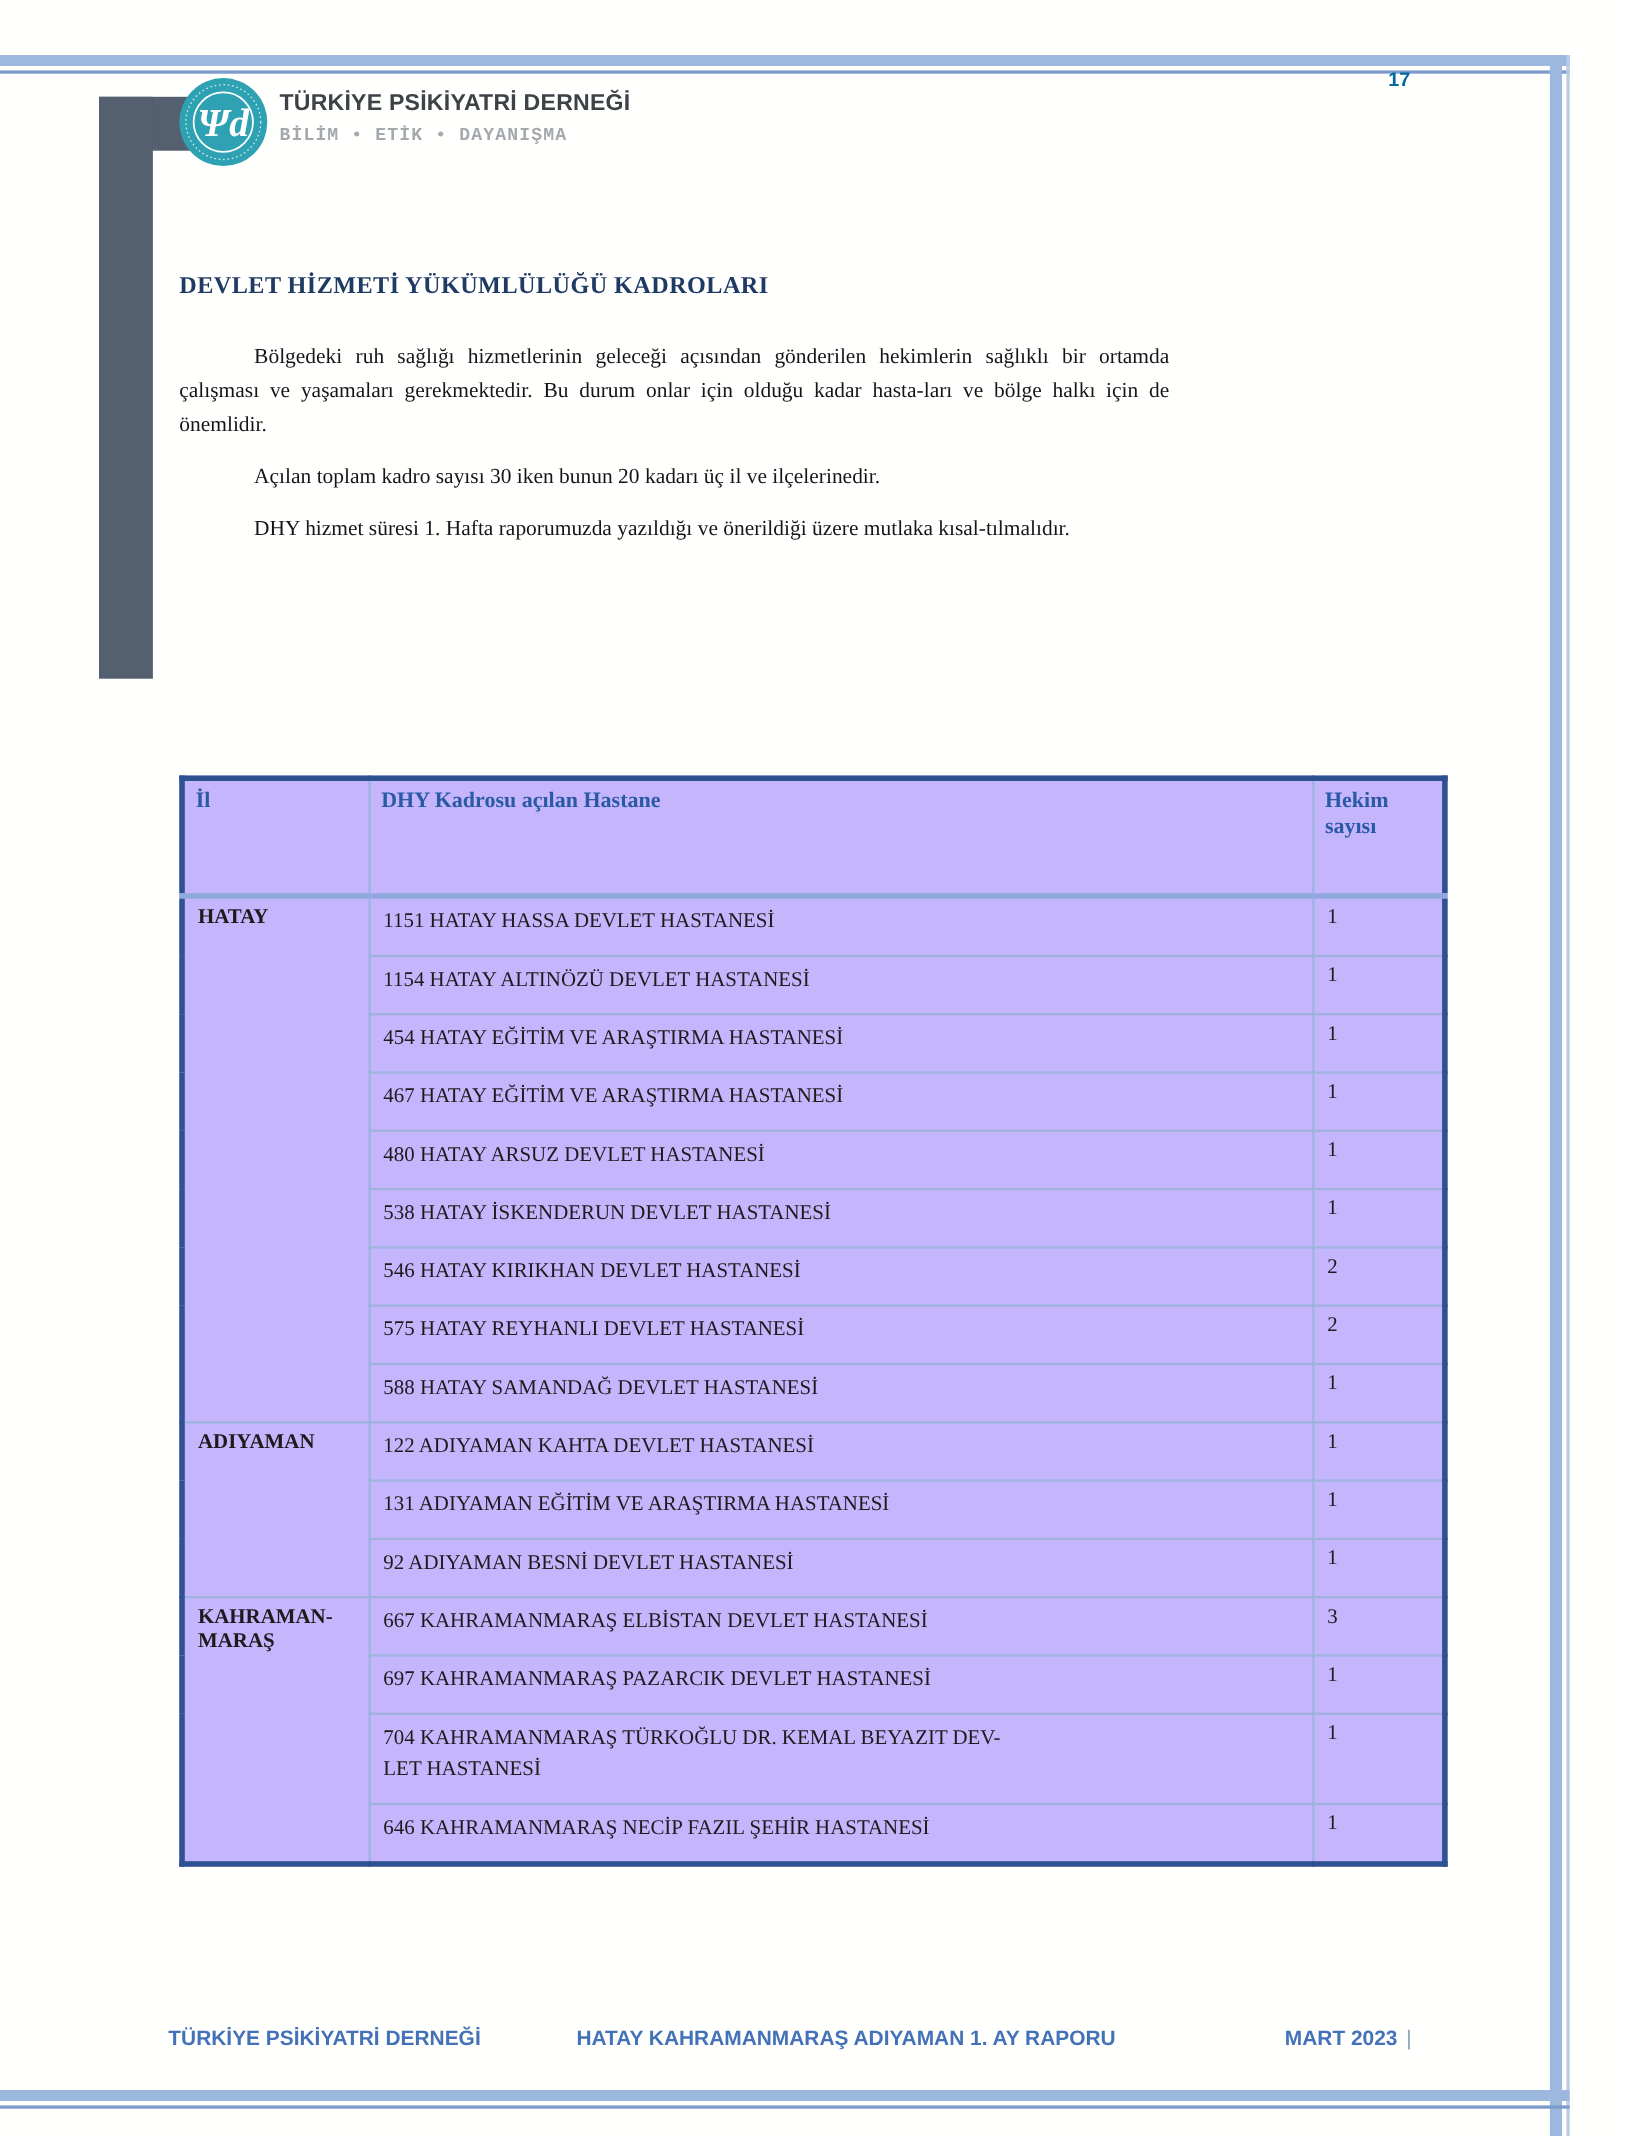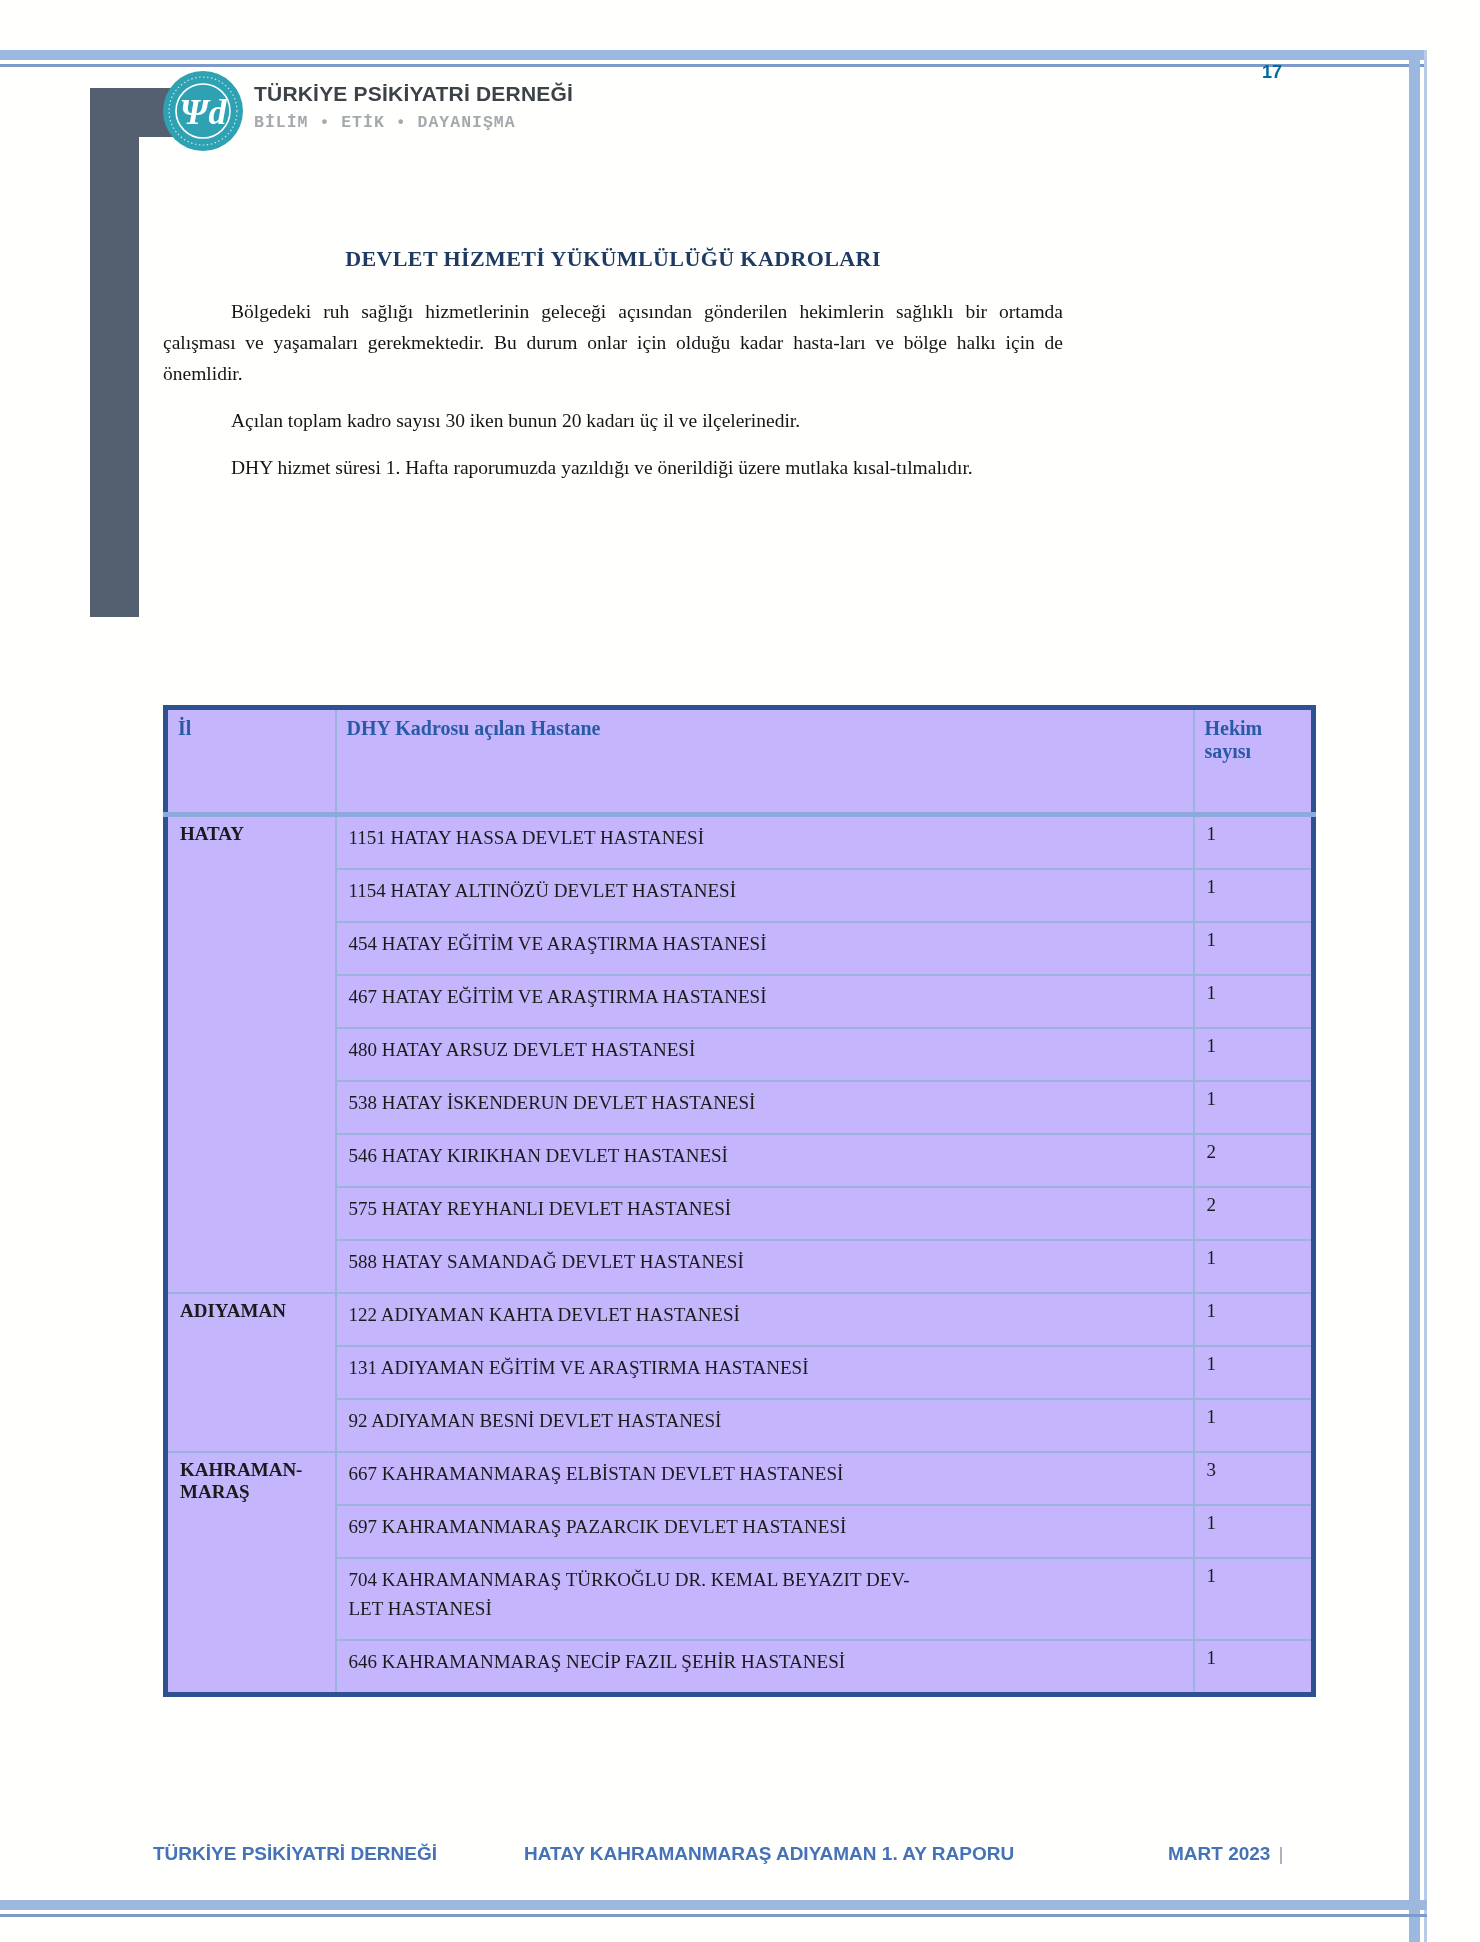--- a/index.html
+++ b/index.html
@@ -21,21 +21,21 @@
   
   .logo{position:absolute;left:162px;top:70px;width:82px;height:82px;}
   .brand{position:absolute;left:254px;top:82px;font-family:"Liberation Sans","DejaVu Sans",sans-serif;}
   .brand-title{font-size:21px;font-weight:bold;color:#3d4247;letter-spacing:.2px;}
   .brand-tagline{margin-top:7px;font-size:16.5px;font-weight:bold;color:#a4a9ae;letter-spacing:1px;font-family:Liberation Mono, monospace;}
   .page-num{position:absolute;left:1262px;top:62px;font-family:"Liberation Sans","DejaVu Sans",sans-serif;
             font-size:18px;font-weight:bold;color:#0369a1;}
 
   
   .content{position:absolute;left:163px;top:246px;width:900px;color:#151515;}
-  .doc-title{text-align:center;font-size:22px;font-weight:bold;color:#1f3a63;margin:0 0 24px 0;letter-spacing:.4px;}
+  .doc-title{font-size:22px;font-weight:bold;color:#1f3a63;margin:0 0 37px 0;letter-spacing:.4px;}
   .content p{font-size:19.5px;line-height:31px;text-align:justify;text-indent:68px;margin:16px 0 14px 0;}
 
   
   table.kadro{position:absolute;left:163px;top:705px;width:1148px;border-collapse:collapse;
               border:5px solid #2e5192;table-layout:fixed;background:#c4b5fd;}
   table.kadro col.c-il{width:170px;} table.kadro col.c-hosp{width:858px;} table.kadro col.c-cnt{width:120px;}
   table.kadro th{border:2px solid #9cb4dd;border-bottom:5px solid #8ea9db;height:88px;vertical-align:top;
                  text-align:left;padding:7px 10px;color:#2b5aa5;font-size:20px;font-weight:bold;}
   table.kadro td{border:2px solid #9cb4dd;vertical-align:top;padding:6px 12px 16px 12px;font-size:19px;color:#1b1b1b;}
   table.kadro tr{height:46px;}

